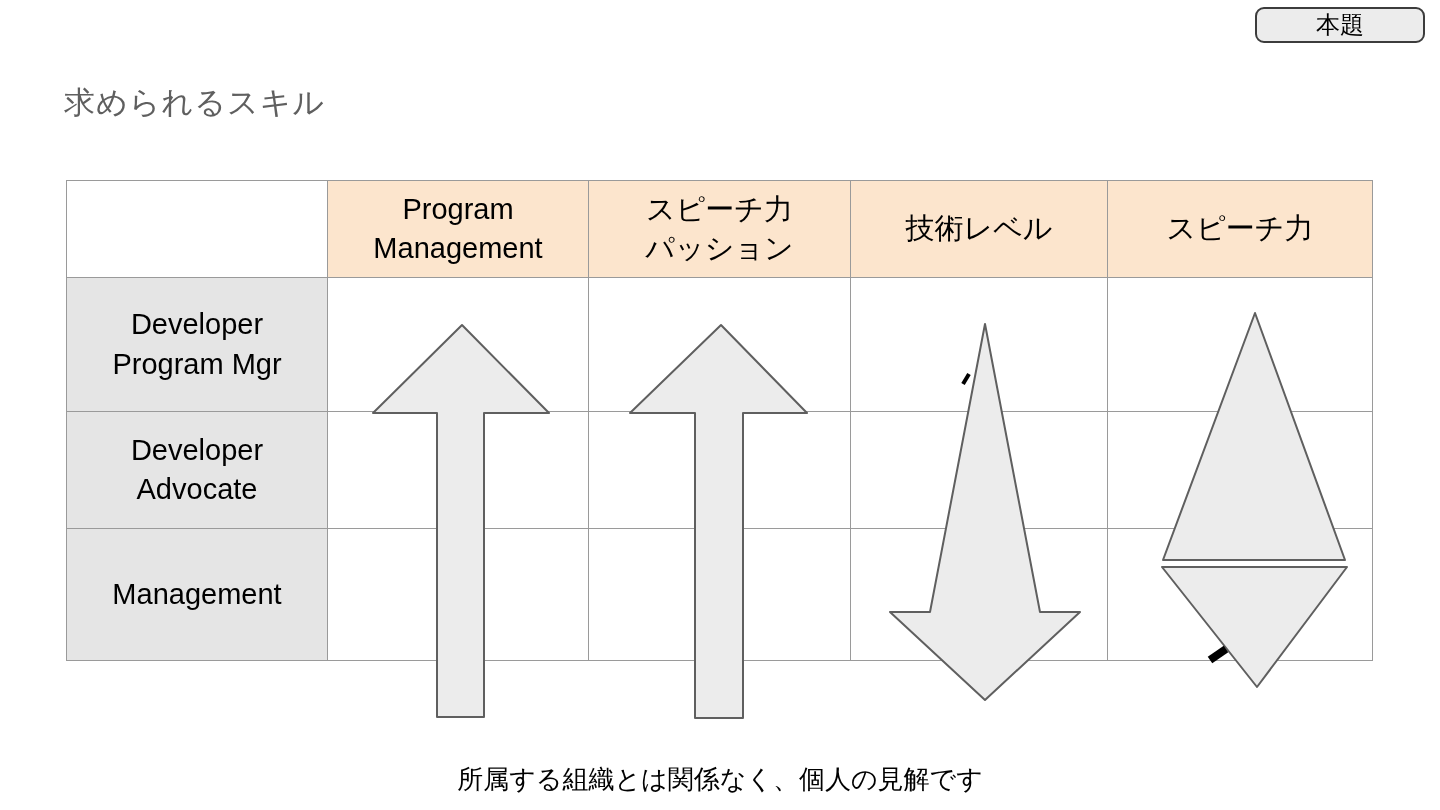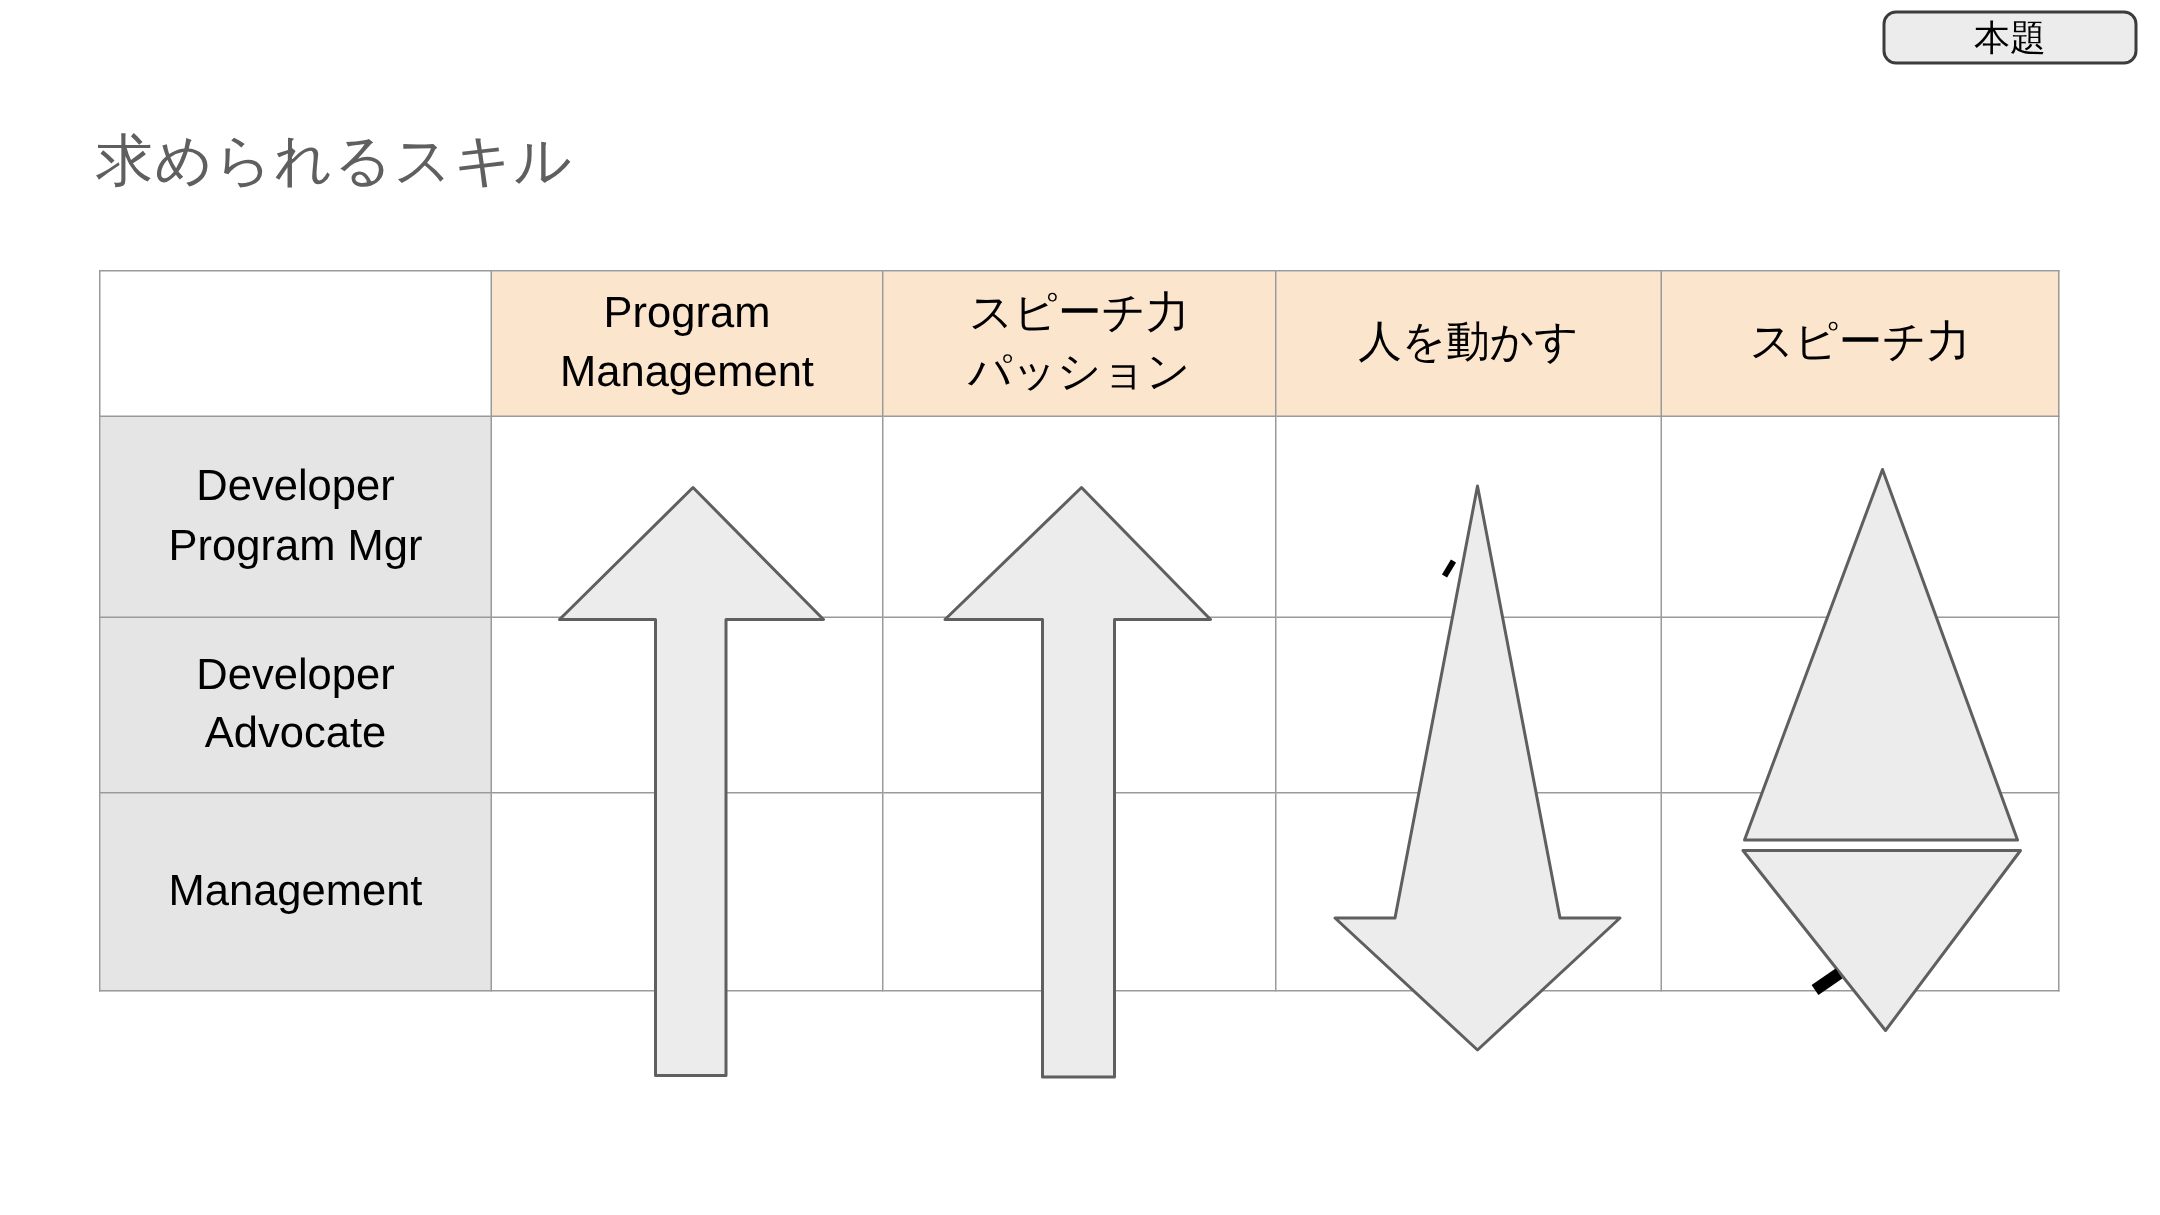--- a/index.html
+++ b/index.html
@@ -7,21 +7,21 @@
     position:relative;width:1440px;height:810px;background:#ffffff;
     font-family:"Liberation Sans","DejaVu Sans",sans-serif;overflow:hidden;
   }
   .badge{
     position:absolute;left:1255px;top:7px;width:170px;height:36px;
     background:#ececec;border:2px solid #3c3c3c;border-radius:9px;
     display:flex;align-items:flex-start;justify-content:center;
     font-size:24px;color:#000;box-sizing:border-box;
   }
   .title{
-    position:absolute;left:64px;top:82px;font-size:38px;color:#5f5f5f;
+    position:absolute;left:64px;top:82px;font-size:31px;color:#5f5f5f;
     letter-spacing:1px;white-space:nowrap;
   }
   table.matrix{
     position:absolute;left:66px;top:180px;border-collapse:collapse;table-layout:fixed;
   }
   table.matrix td{
     border:1.5px solid #9a9a9a;text-align:center;vertical-align:middle;
     font-size:29px;color:#000;line-height:1.35;white-space:pre-line;
     padding:0;box-sizing:border-box;
   }
@@ -54,21 +54,21 @@
         <col style="width:257px">
         <col style="width:265px">
     </colgroup>
     <tbody>
       <tr style="height:97px">
         <td class="corner"></td>
         <td class="colhead">Program
 Management</td>
         <td class="colhead">スピーチ力
 パッション</td>
-        <td class="colhead">人を動かす</td>
+        <td class="colhead">技術レベル</td>
         <td class="colhead">スピーチ力</td>
       </tr>
       <tr style="height:134px">
         <td class="rowhead">Developer
 Program Mgr</td>
         <td class="datacell"></td>
         <td class="datacell"></td>
         <td class="datacell"></td>
         <td class="datacell"></td>
       </tr>
@@ -99,14 +99,15 @@
     <polygon points="985,324 1040,612 1080,612 985,700 890,612 930,612" fill="#ececec" stroke="#5f5f5f" stroke-width="2" stroke-linejoin="round"></polygon>
 
     <polygon points="1255,313 1345,560 1163,560" fill="#ececec" stroke="#5f5f5f" stroke-width="2" stroke-linejoin="round"></polygon>
 
     <polygon points="1162,567 1347,567 1257,687" fill="#ececec" stroke="#5f5f5f" stroke-width="2" stroke-linejoin="round"></polygon>
 
     <line x1="963" y1="384" x2="969" y2="374" stroke="#000" stroke-width="4" stroke-linecap="butt"></line>
     <line x1="1210" y1="660" x2="1226" y2="649" stroke="#000" stroke-width="8" stroke-linecap="butt"></line>
   </svg>
 
+  <div class="caption">所属する組織とは関係なく、個人の見解です</div>
 
 </div>
 
 </body></html>

